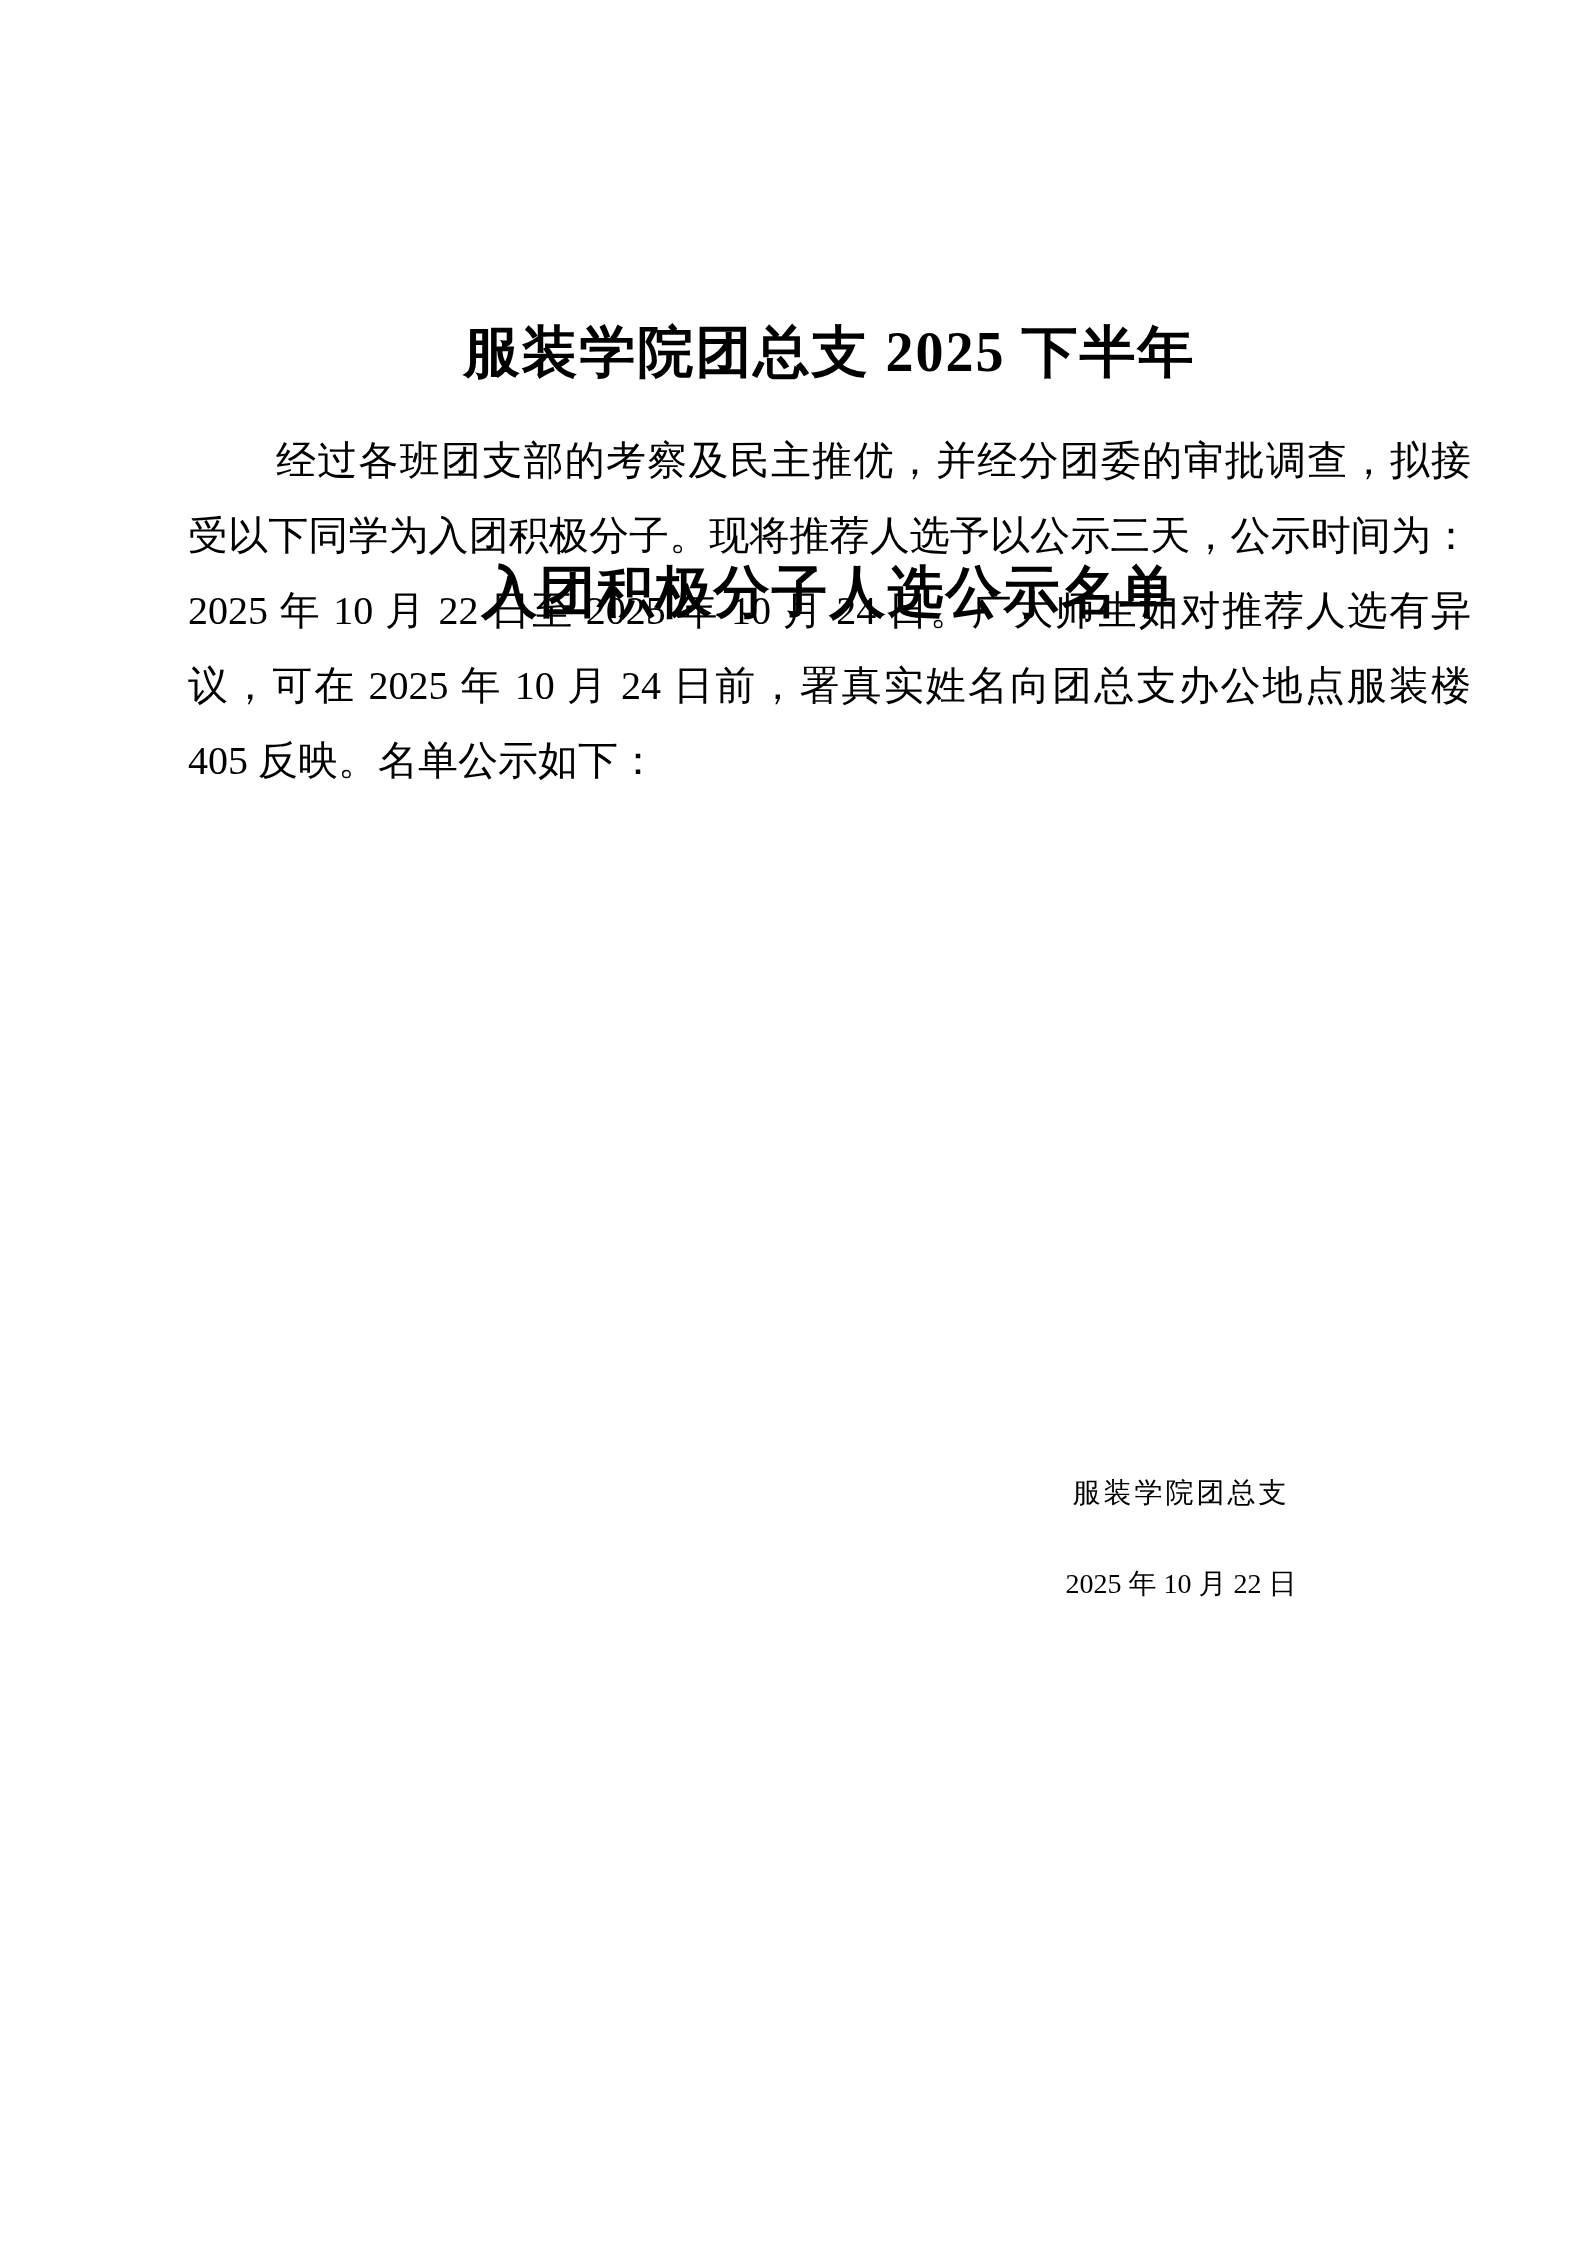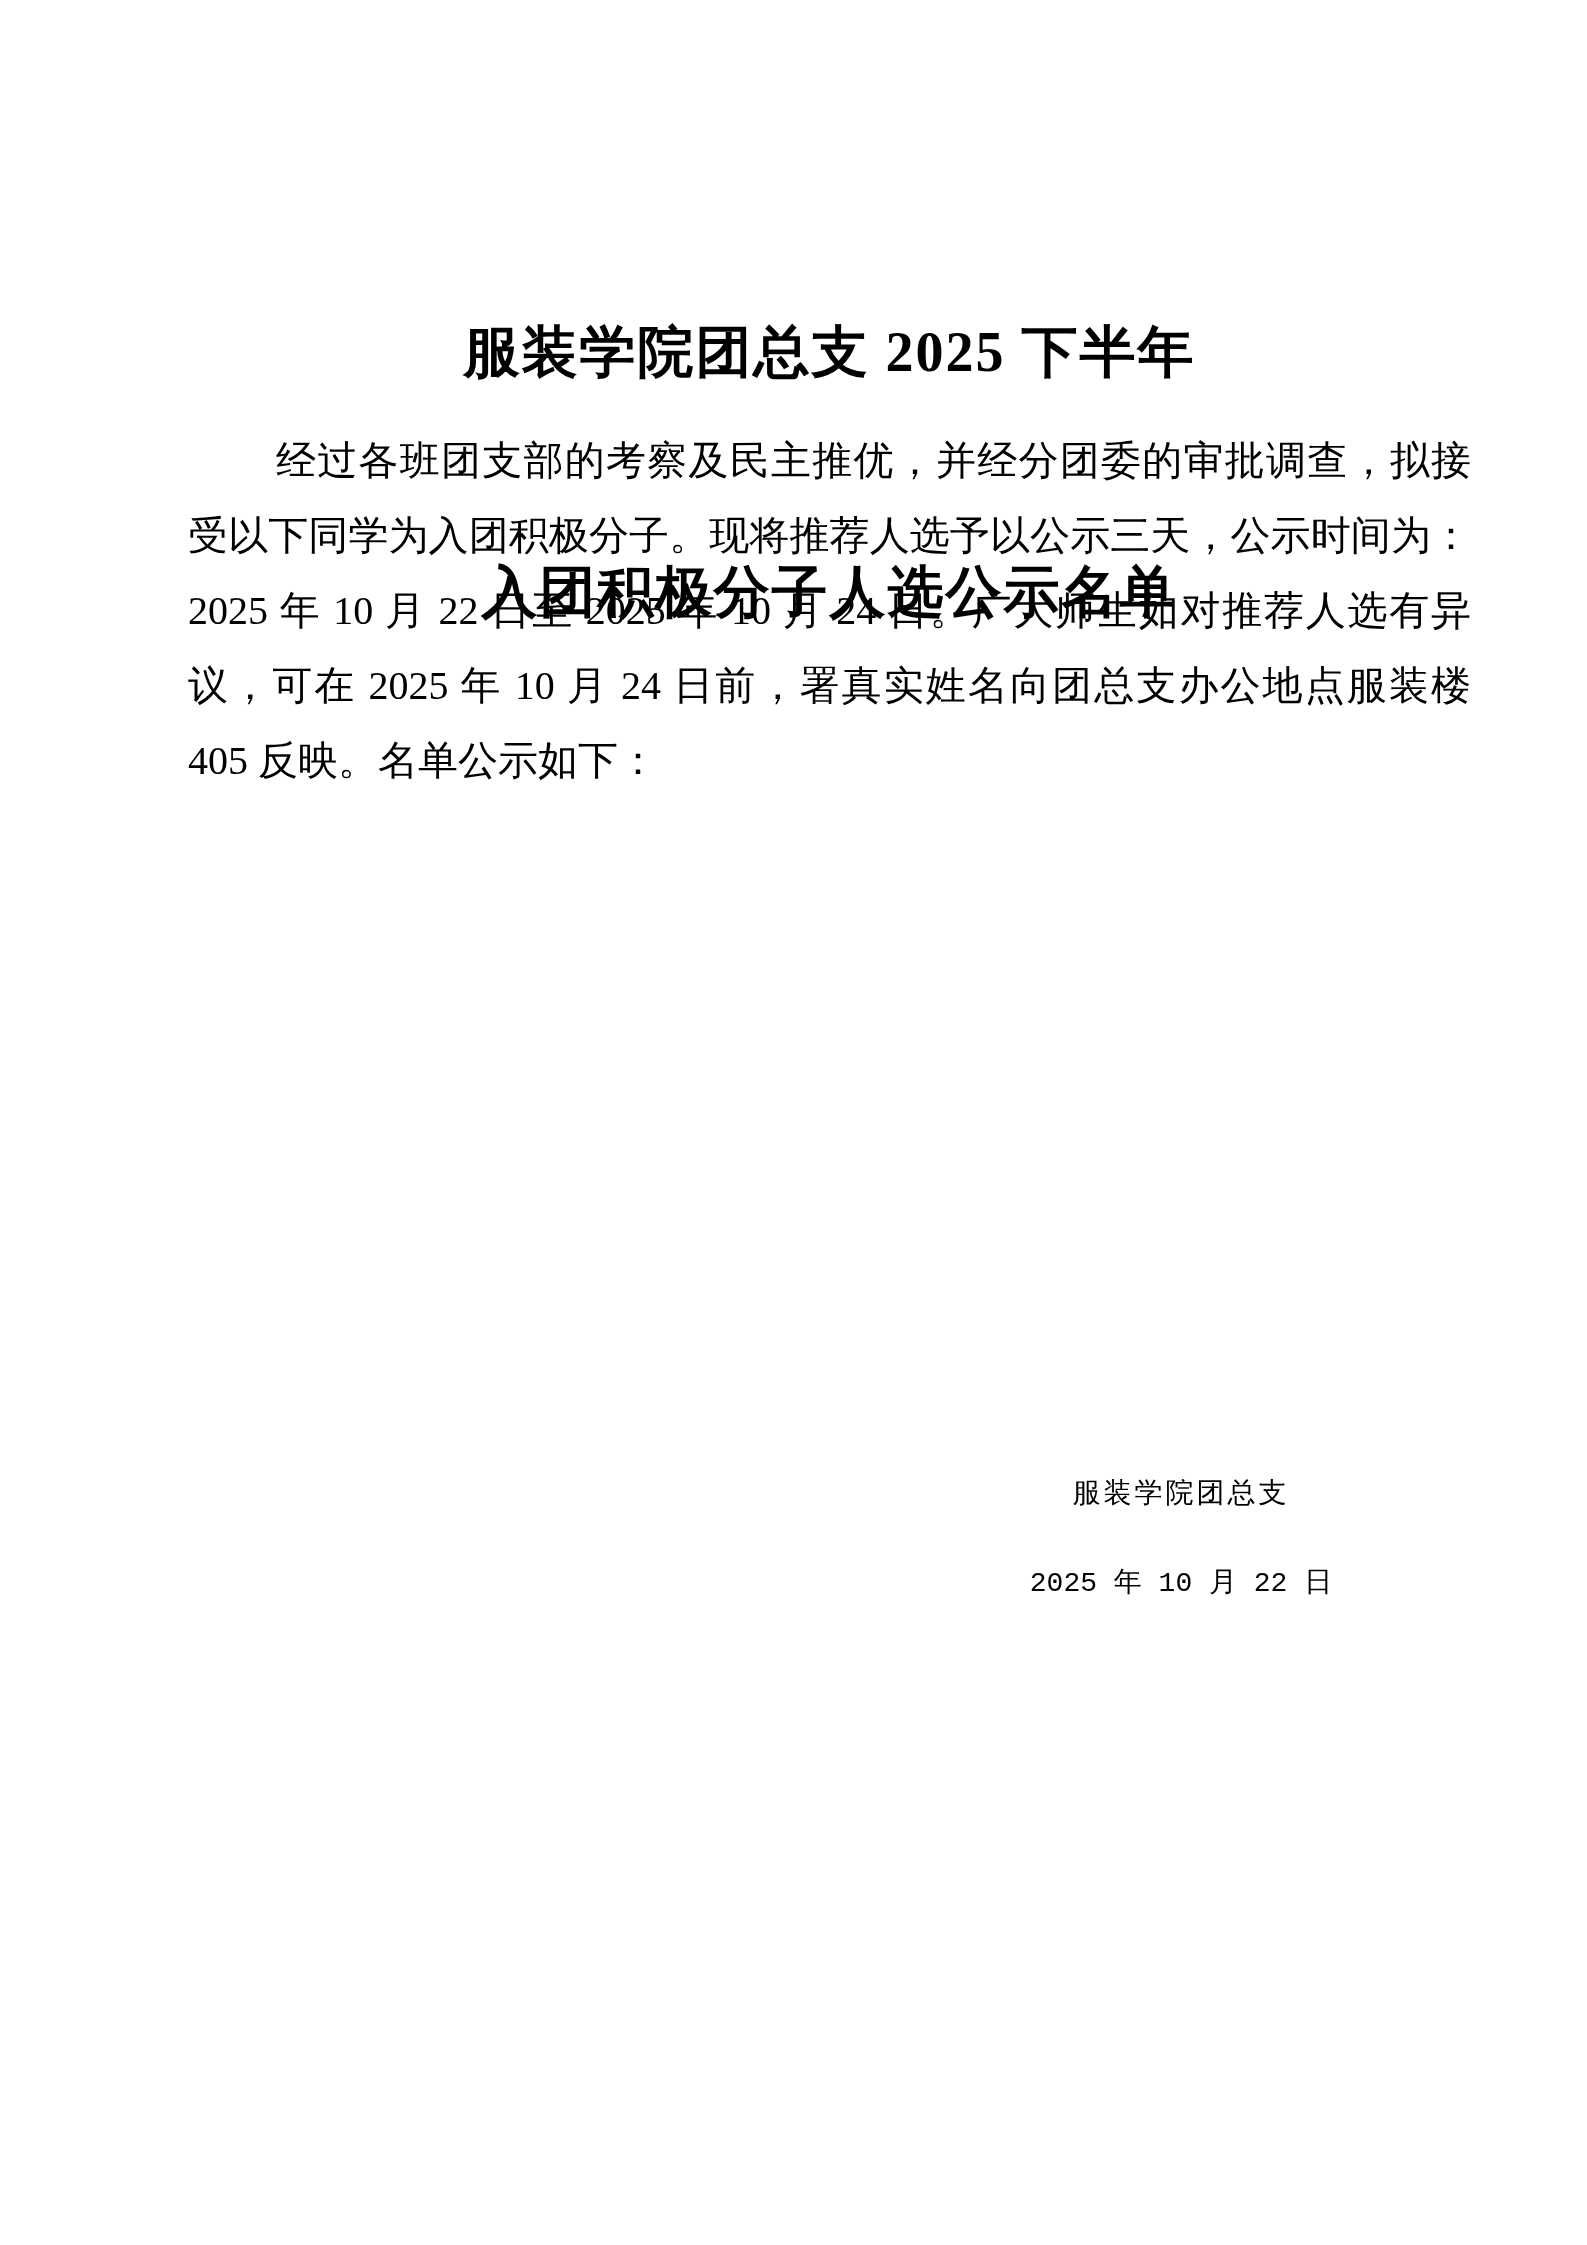--- a/index.html
+++ b/index.html
@@ -65,21 +65,20 @@
     font-size: 28px;
     line-height: 75px;
   }
   .signature-org {
     letter-spacing: 3px;
     white-space: pre-wrap;
   }
   .signature-date {
     margin-top: 16px;
     white-space: pre-wrap;
-    font-family: Liberation Mono, monospace;
   }
 </style>
 </head>
 <body>
 
 <div class="page">
 
   <div class="doc-title">
     <div>服装学院团总支 2025 下半年</div>
     <div>入团积极分子人选公示名单</div>

